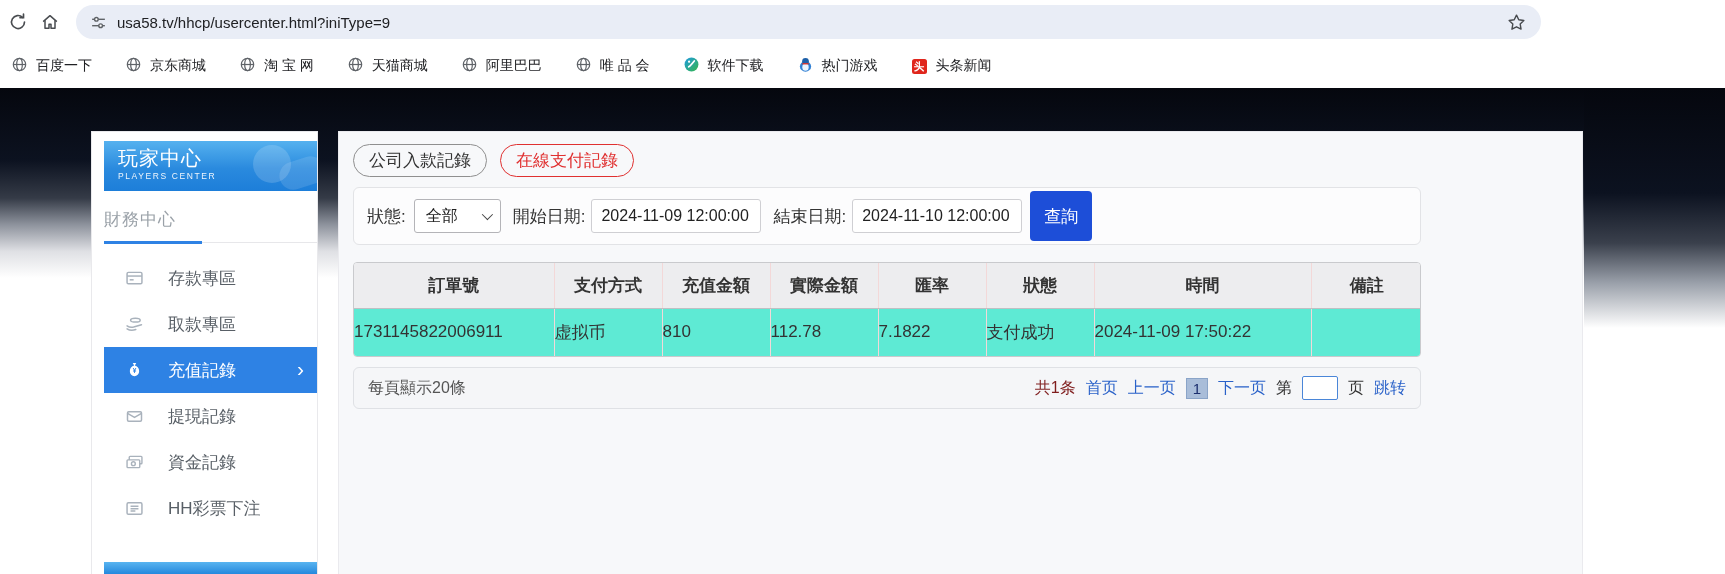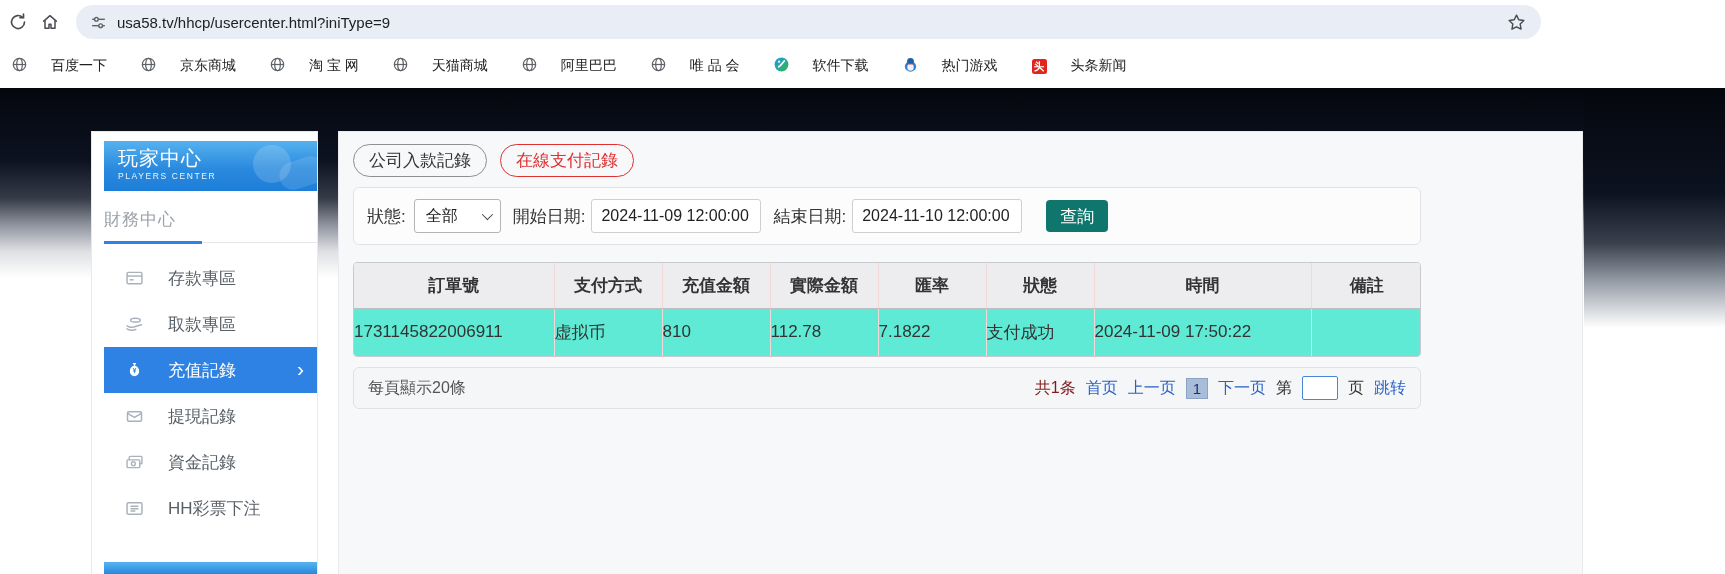--- a/index.html
+++ b/index.html
@@ -10,21 +10,21 @@
   
   .chrome { position:absolute; left:0; top:0; width:100%; height:44px; background:#fff; display:flex; align-items:center; }
   .chrome-btn { width:32px; height:32px; border:none; background:transparent; display:flex; align-items:center; justify-content:center; cursor:pointer; }
   .chrome-btn:nth-child(1){ margin-left:2px; }
   .urlbar { margin-left:10px; width:1465px; height:34px; background:#e9edf6; border-radius:17px; display:flex; align-items:center; padding:0 14px; }
   .urlbar .url { margin-left:10px; font-size:15px; color:#202124; flex:1 1 auto; white-space:nowrap; overflow:hidden; }
   .urlbar .star { display:flex; align-items:center; }
 
   
   .bmbar { position:absolute; left:0; top:44px; width:100%; height:44px; background:#fff; display:flex; align-items:center; padding-left:12px; gap:34px; }
-  .bm { display:flex; align-items:center; gap:24px; cursor:pointer; }
+  .bm { display:flex; align-items:center; gap:9px; cursor:pointer; }
   .bm .label { font-size:14px; color:#202124; white-space:nowrap; }
   .ticon { width:15px; height:15px; background:#e0261c; border-radius:2.5px; color:#fff; font-size:10.5px; font-weight:bold; display:flex; align-items:center; justify-content:center; line-height:1; }
 
   
   .viewport { position:absolute; left:0; top:88px; width:100%; height:486px; background:#fff; }
   .hero { position:absolute; left:0; top:0; width:100%; height:190px;
     background:linear-gradient(to bottom,#05070e 0%,#0c1220 38%,#353b47 58%,#8e939d 72%,#dfe0e4 86%,#ffffff 100%); }
   .hero-right { position:absolute; left:1584px; right:0; top:0; height:250px;
     background:linear-gradient(to bottom,#05070e 0%,#0c1220 42%,#3a404c 62%,#9aa0aa 78%,#ffffff 96%); }
 
@@ -51,21 +51,21 @@
   .tabs { display:flex; gap:13px; }
   .tab { height:33px; padding:0 15px; border-radius:17px; border:1px solid #8f8f8f; background:transparent; font-size:17px; color:#333; display:flex; align-items:center; cursor:pointer; font-family:inherit; }
   .tab.active { border-color:#e03030; color:#e03030; }
 
   .filterbox { margin-top:10px; width:1068px; height:58px; background:#fcfcfd; border:1px solid #e2e3e6; border-radius:6px; display:flex; align-items:center; padding:0 13px; font-size:17px; color:#333; }
   .sel { margin-left:8px; width:87px; height:34px; border:1px solid #b4b4b8; border-radius:3px; background:#fff; display:flex; align-items:center; justify-content:space-between; padding:0 10px 0 11px; cursor:pointer; }
   .sel .sel-txt { font-size:16px; color:#222; }
   .sel-arrow { width:8px; height:8px; border-right:1.6px solid #444; border-bottom:1.6px solid #444; transform:rotate(45deg) translateY(-2px); }
   .flabel { margin-left:12px; }
   .dinput { margin-left:6px; width:170px; height:34px; border:1px solid #cfcfd3; border-radius:3px; background:#fff; font-size:16px; color:#222; padding:0 9px; font-family:inherit; }
-  .qbtn { margin-left:24px; width:62px; height:32px; background:#0f766e; color:#fff; border:none; border-radius:4px; font-size:17px; cursor:pointer; font-family:inherit; }
+  .qbtn { margin-left:8px; width:62px; height:50px; background:#1d4ed8; color:#fff; border:none; border-radius:4px; font-size:17px; cursor:pointer; font-family:inherit; }
 
   .tablewrap { margin-top:17px; width:1068px; border:1px solid #c9cacd; border-radius:4px; overflow:hidden; background:#fff; }
   table { width:100%; border-collapse:collapse; table-layout:fixed; }
   thead th { height:45px; background:#ededef; font-size:17px; font-weight:bold; color:#333; text-align:center; border-bottom:1px solid #bfc0c3; }
   tbody td { height:48px; background:#5eead4; font-size:17px; color:#333; text-align:left; }
   th + th, td + td { border-left:1px solid #f3d8d8; }
 
   .pagebar { margin-top:10px; width:1068px; height:42px; background:#f5f6f8; border:1px solid #dfe1e5; border-radius:6px; display:flex; align-items:center; padding:0 14px; font-size:16px; color:#555; }
   .pagebar .right { margin-left:auto; display:flex; align-items:center; gap:10px; color:#333; }
   .plink { color:#2a62c9; cursor:pointer; text-decoration:none; }

